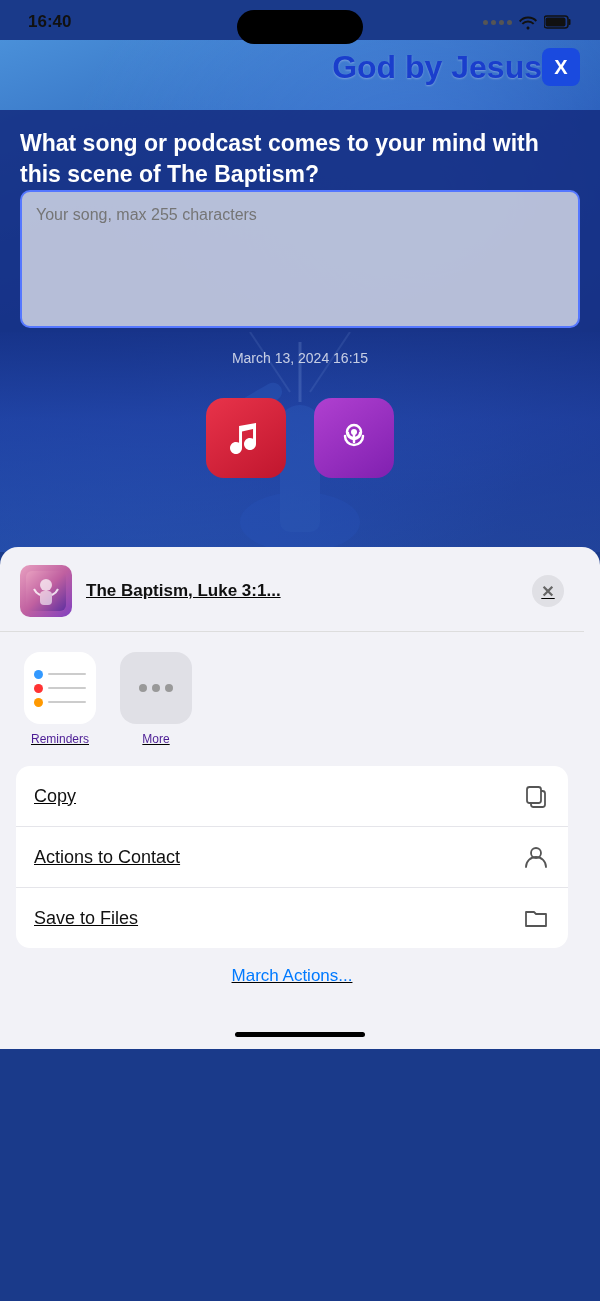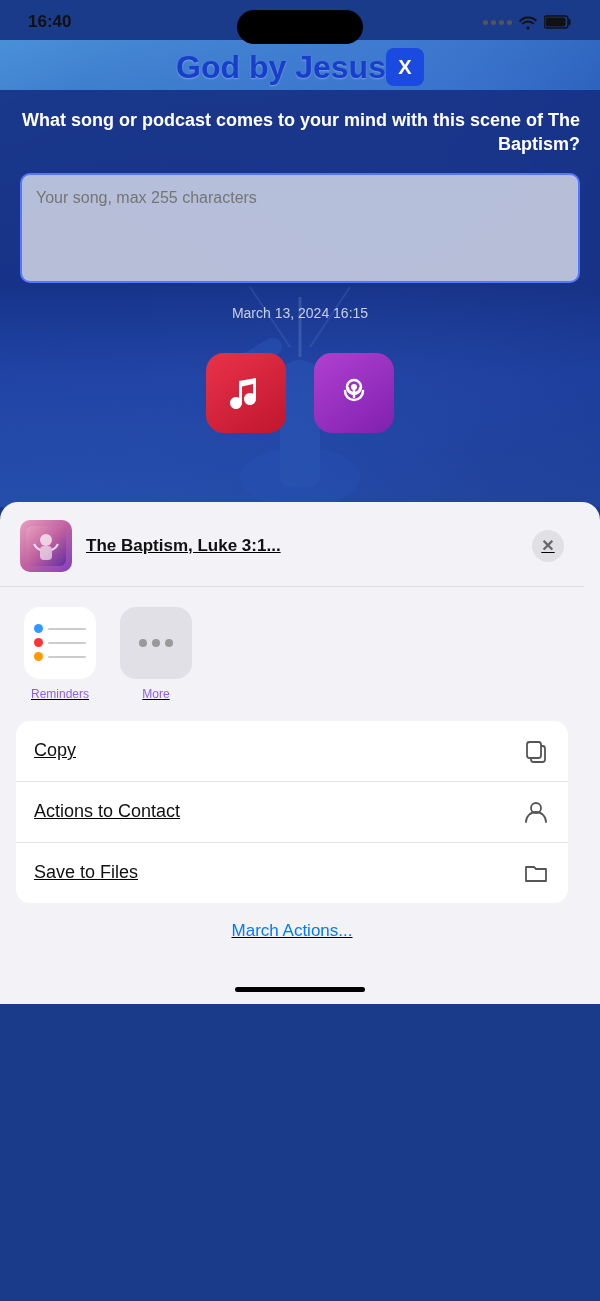--- a/index.html
+++ b/index.html
@@ -60,22 +60,22 @@
       inset: 0;
       background: 
         radial-gradient(ellipse at 70% 30%, rgba(100,160,255,0.4) 0%, transparent 60%),
         radial-gradient(ellipse at 30% 70%, rgba(50,100,200,0.5) 0%, transparent 60%);
     }
 
     
     .title-bar {
       display: flex;
       align-items: center;
-      justify-content: center;
-      padding: 8px 20px 4px 20px;
+      justify-content: flex-end;
+      padding: 8px 20px 24px 20px;
       position: relative;
       z-index: 5;
     }
     .app-title {
       font-size: 32px;
       font-weight: 800;
       color: #1a3ecc;
       text-shadow: 0 1px 2px rgba(255,255,255,0.3);
     }
     .close-btn-x {
@@ -94,29 +94,27 @@
 
     
     .question-section {
       background: rgba(20, 45, 130, 0.88);
       padding: 18px 20px 0 20px;
       position: relative;
       z-index: 5;
     }
     .question-text {
       color: white;
-      font-size: 18px;
+      font-size: 23px;
       font-weight: 700;
       line-height: 1.35;
-      margin-bottom: 16px;
-      text-align: right;
     }
     .song-input {
       width: 100%;
-      height: 110px;
+      height: 138px;
       background: rgba(210, 215, 230, 0.85);
       border: 2px solid #5577ff;
       border-radius: 10px;
       padding: 14px;
       font-size: 16px;
       color: #888;
       resize: none;
       outline: none;
       font-family: inherit;
     }
@@ -232,21 +230,21 @@
       width: 72px;
       height: 72px;
       border-radius: 16px;
       background: white;
       display: flex;
       align-items: center;
       justify-content: center;
     }
     .share-icon-label {
       font-size: 12px;
-      color: #8b5cf6;
+      color: #4c1d95;
       text-align: center;
     }
     .reminders-icon {
       display: flex;
       flex-direction: column;
       gap: 5px;
       padding: 10px;
       width: 100%;
       height: 100%;
       justify-content: center;

